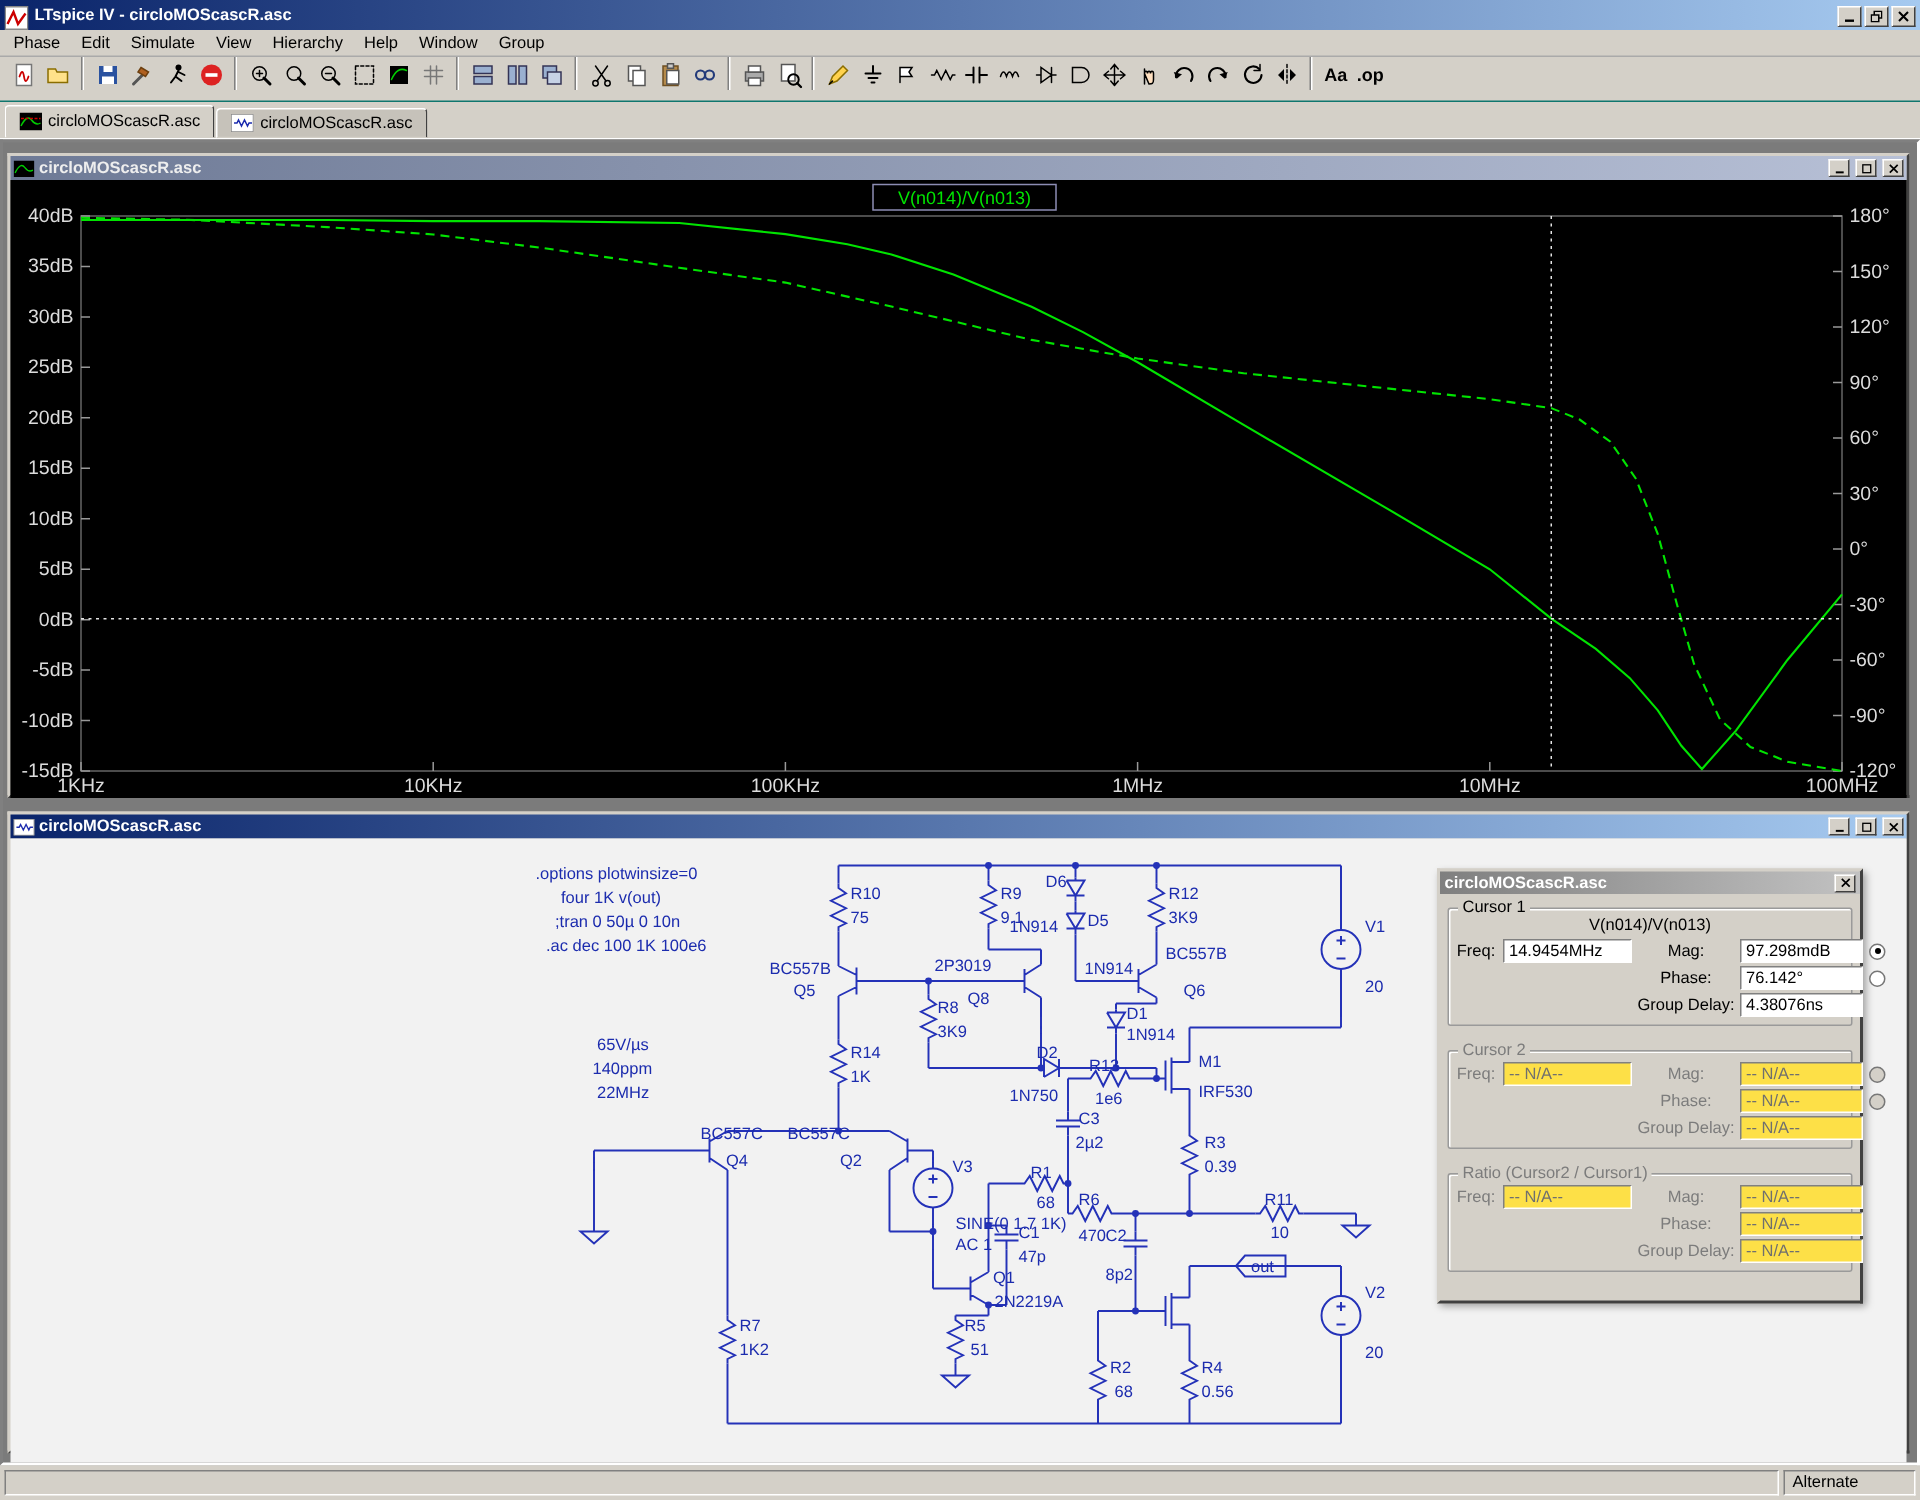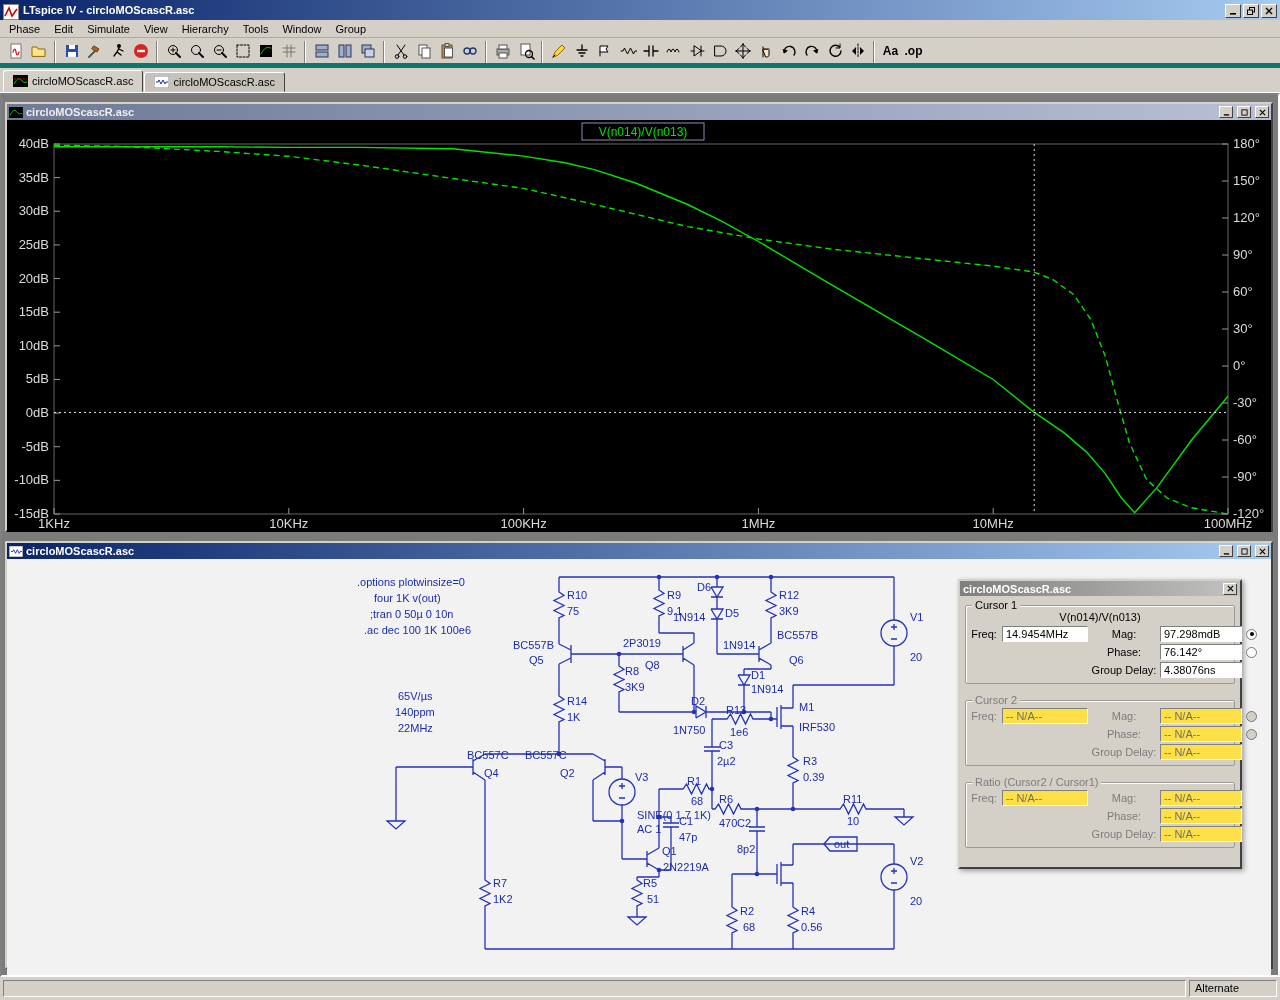--- a/index.html
+++ b/index.html
@@ -6,21 +6,21 @@
 html,body{width:1280px;height:1000px}
 body{font-family:"Liberation Sans",sans-serif;font-size:11px;background:#d4d0c8;overflow:hidden;position:relative}
 
 
 .titlebar{position:absolute;left:0;top:0;width:100%;height:20px;background:linear-gradient(90deg,#0a246a,#a6caf0);display:flex;align-items:flex-start;padding:4px 3px;color:#fff}
 .titlebar .title{font-weight:bold;margin-left:4px;flex:1;font-size:11px}
 .wbtn{width:16px;height:14px;background:#d4d0c8;border:1px solid;border-color:#fff #404040 #404040 #fff;display:inline-flex;align-items:center;justify-content:center;margin-left:2px}
 .wbtn svg{width:8px;height:8px}
 .menubar{position:absolute;top:20px;left:0;width:100%;height:18px;display:flex;align-items:center;background:#d4d0c8;border-bottom:1px solid #aaa;padding-left:2px}
 .menubar span{padding:2px 7px;cursor:default}
-.toolbar{position:absolute;top:38px;left:0;width:100%;height:30px;background:#d4d0c8;border-bottom:5px solid #0f766e;display:flex;align-items:flex-end;padding-left:4px}
+.toolbar{position:absolute;top:38px;left:0;width:100%;height:30px;background:#d4d0c8;border-bottom:1px solid #0f766e;display:flex;align-items:flex-start;padding-left:4px}
 .tb{width:23px;height:24px;display:inline-flex;align-items:center;justify-content:center}
 .tb svg{width:18px;height:18px}
 .tb svg *{stroke-linecap:round}
 .tbtext{font-weight:bold;font-size:12px;color:#000}
 .tbsep{width:2px;height:22px;border-left:1px solid #808080;border-right:1px solid #fff;margin:0 4px}
 .tabbar{position:absolute;top:68px;left:0;width:100%;height:25px;background:#d4d0c8;display:flex;align-items:flex-end;padding-left:3px;border-bottom:1px solid #fff}
 .tab{display:flex;align-items:center;gap:4px;height:22px;padding:0 9px;border:1px solid;border-color:#fff #404040 #d4d0c8 #fff;border-radius:3px 3px 0 0;background:#d4d0c8;margin-right:1px}
 .tab.inactive{height:20px;background:#c6c2ba}
 .tab svg{width:15px;height:12px}
 
@@ -96,21 +96,21 @@
       </svg>
     </span>
 </div>
 
 <div class="menubar">
   <span>Phase</span>
   <span>Edit</span>
   <span>Simulate</span>
   <span>View</span>
   <span>Hierarchy</span>
-  <span>Tools</span>
+  <span>Help</span>
   <span>Window</span>
   <span>Group</span>
 </div>
 
 <div class="toolbar">
   <span class="tb">
       <svg viewBox="0 0 18 18">
         <rect x="4" y="2" width="10" height="14" fill="#fff" stroke="#777"></rect>
         <path d="M6 10 q2 -6 3 0 t3 0" stroke="#c00" fill="none" stroke-width="1.2"></path>
       </svg>

